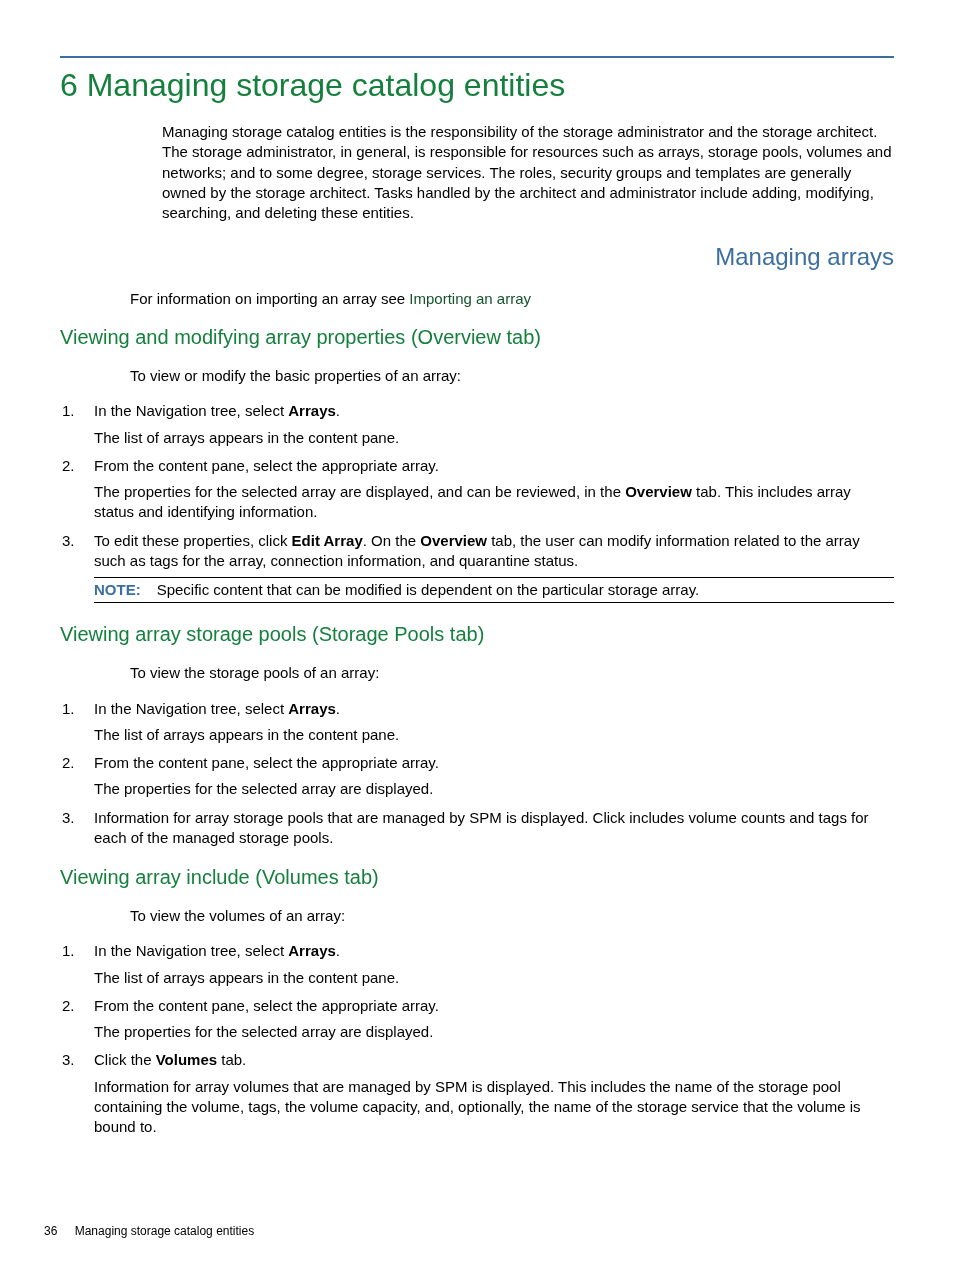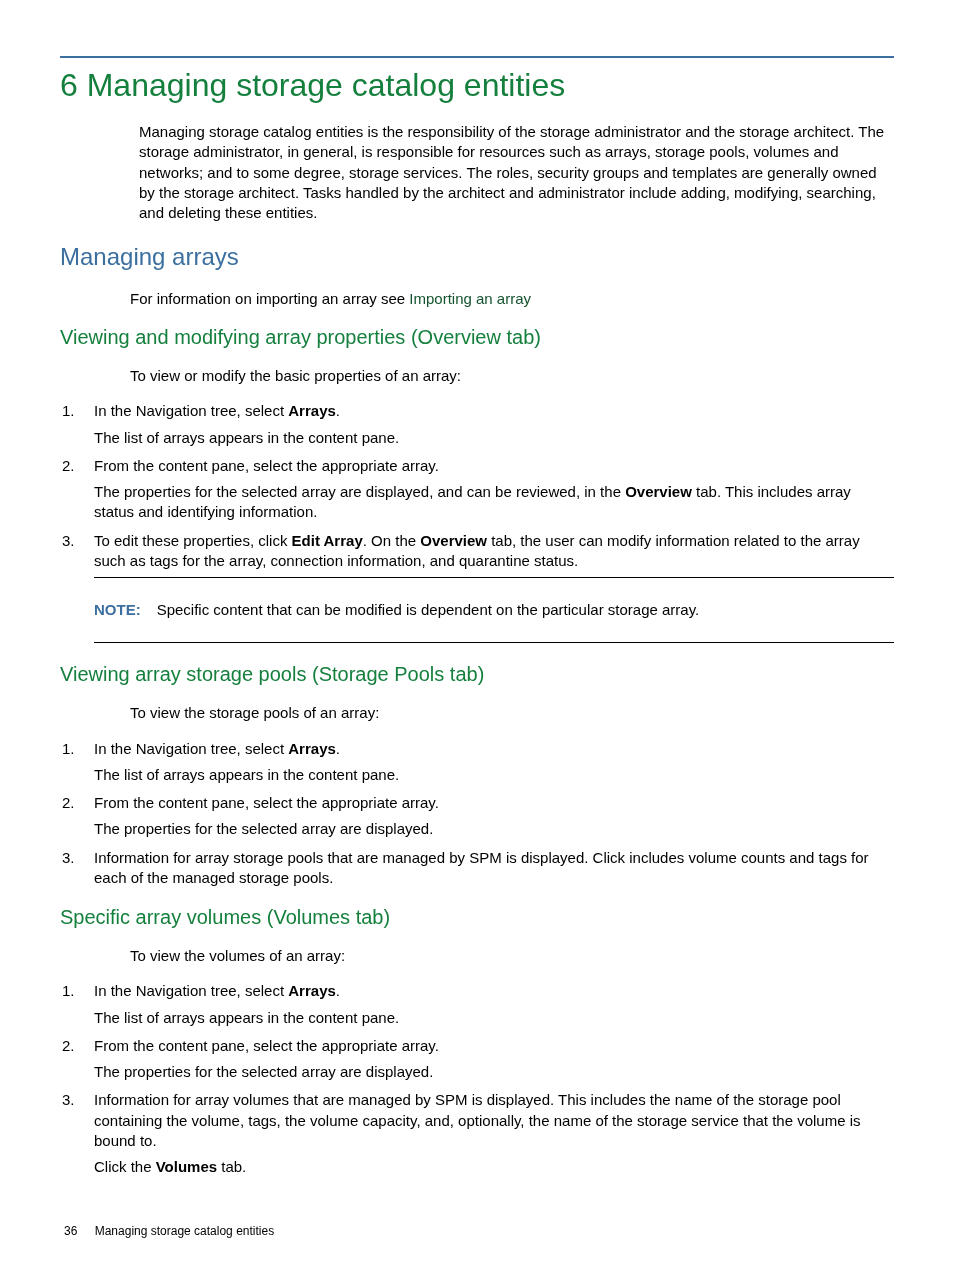--- a/index.html
+++ b/index.html
@@ -17,28 +17,29 @@
     margin-bottom: 6px;
   }
   h1.chapter {
     font-size: 32px;
     font-weight: normal;
     color: #15803d;
     margin: 0 0 14px 0;
     font-stretch: semi-condensed;
   }
   .intro {
-    margin-left: 79px;
+    margin-left: 102px;
     margin-bottom: 18px;
   }
   h2.section {
     font-size: 24px;
     font-weight: normal;
     color: #3b6fa0;
     margin: 10px 0 4px 0;
+    text-align: right;
   }
   h3.subsection {
     font-size: 20px;
     font-weight: normal;
     color: #15803d;
     margin: 10px 0 4px 0;
   }
   .body-indent {
     margin-left: 70px;
   }
@@ -65,32 +66,32 @@
   }
   ol.steps .step-body {
     flex: 1;
   }
   .step-body p {
     margin: 0 0 6px 0;
   }
   .note-box {
     border-top: 1px solid #000;
     border-bottom: 1px solid #000;
-    padding: 22px 0;
+    padding: 2px 0;
     margin: 6px 0 8px 0;
   }
   .note-label {
     color: #3b6fa0;
     font-weight: bold;
     margin-right: 16px;
   }
   .footer {
     position: absolute;
     bottom: 32px;
-    left: 64px;
+    left: 44px;
     font-size: 12px;
   }
   .footer .pnum {
     margin-right: 14px;
   }
   b { font-weight: bold; }
 </style>
 </head>
 <body>
 
@@ -154,42 +155,42 @@
     </div>
   </li>
   <li>
     <div class="num">3.</div>
     <div class="step-body">
       <p>Information for array storage pools that are managed by SPM is displayed. Click includes volume counts and tags for each of the managed storage pools.</p>
     </div>
   </li>
 </ol>
 
-<h3 class="subsection">Specific array volumes (Volumes tab)</h3>
+<h3 class="subsection">Viewing array include (Volumes tab)</h3>
 <p class="body-indent">To view the volumes of an array:</p>
 <ol class="steps list-indent">
   <li>
     <div class="num">1.</div>
     <div class="step-body">
       <p><span>In the Navigation tree, select </span><b>Arrays</b><span>.</span></p>
       <p>The list of arrays appears in the content pane.</p>
     </div>
   </li>
   <li>
     <div class="num">2.</div>
     <div class="step-body">
       <p>From the content pane, select the appropriate array.</p>
       <p>The properties for the selected array are displayed.</p>
     </div>
   </li>
   <li>
     <div class="num">3.</div>
     <div class="step-body">
+      <p><span>Click the </span><b>Volumes</b><span> tab.</span></p>
       <p>Information for array volumes that are managed by SPM is displayed. This includes the name of the storage pool containing the volume, tags, the volume capacity, and, optionally, the name of the storage service that the volume is bound to.</p>
-      <p><span>Click the </span><b>Volumes</b><span> tab.</span></p>
     </div>
   </li>
 </ol>
 
 <div class="footer">
   <span class="pnum">36</span>
   <span>Managing storage catalog entities</span>
 </div>
 
 </body></html>

